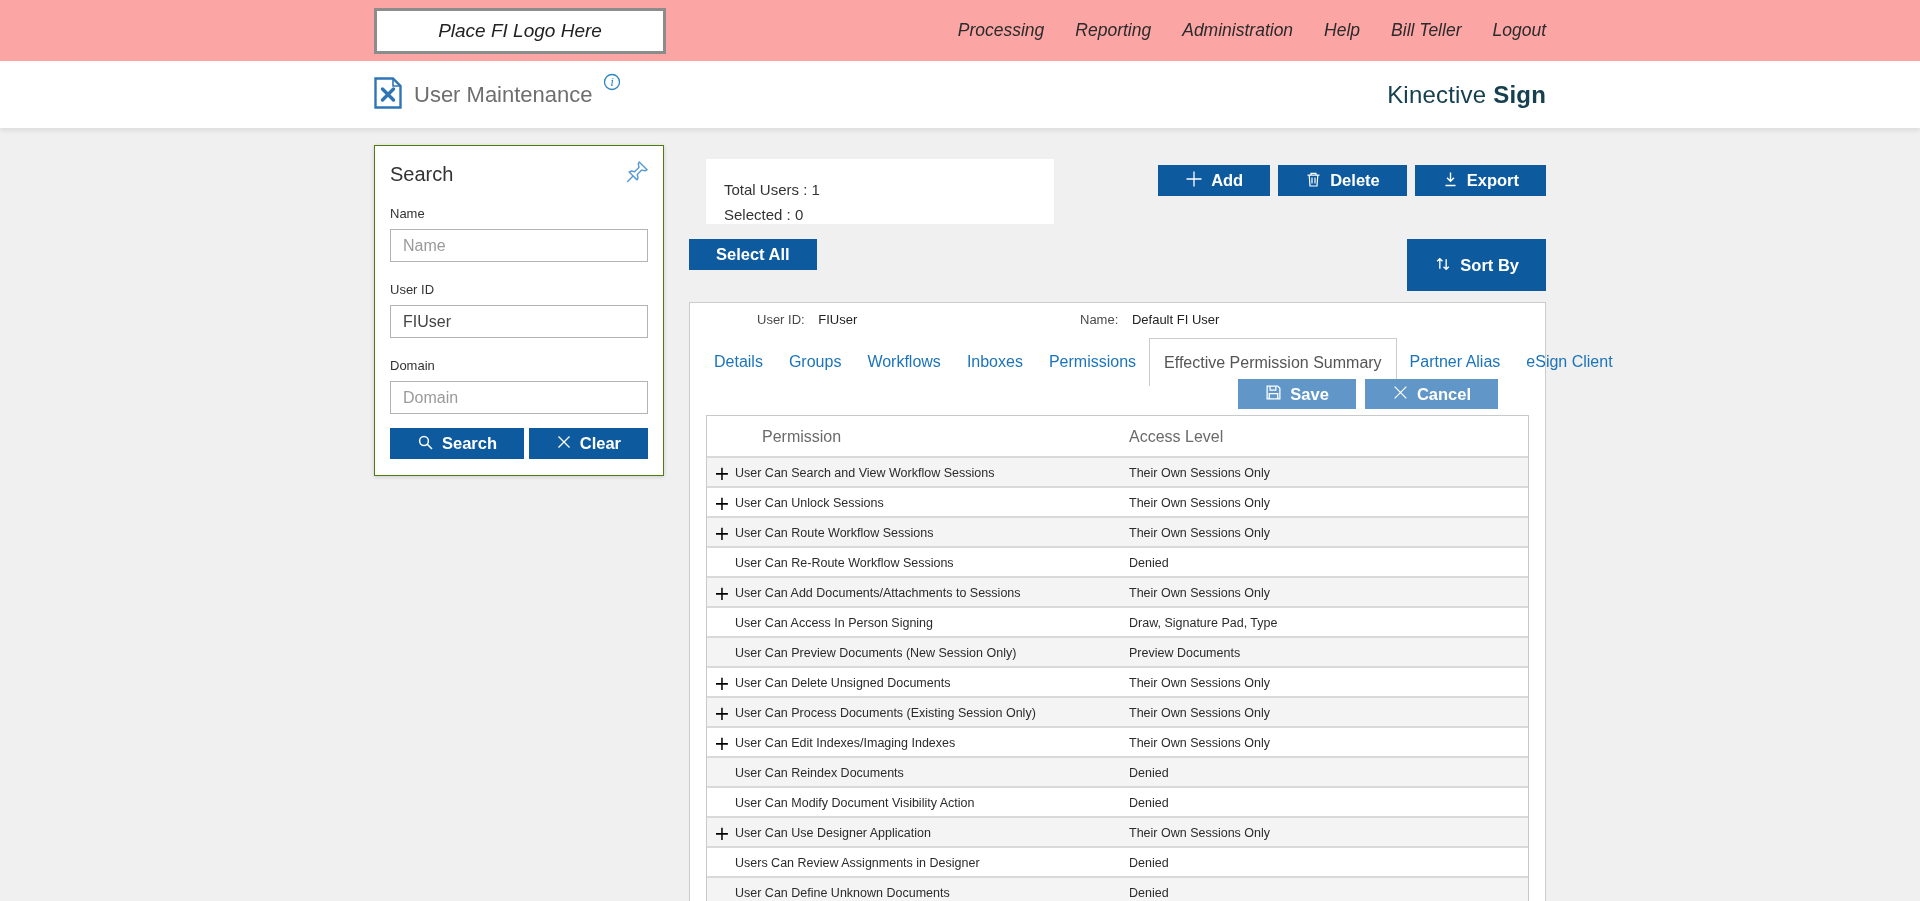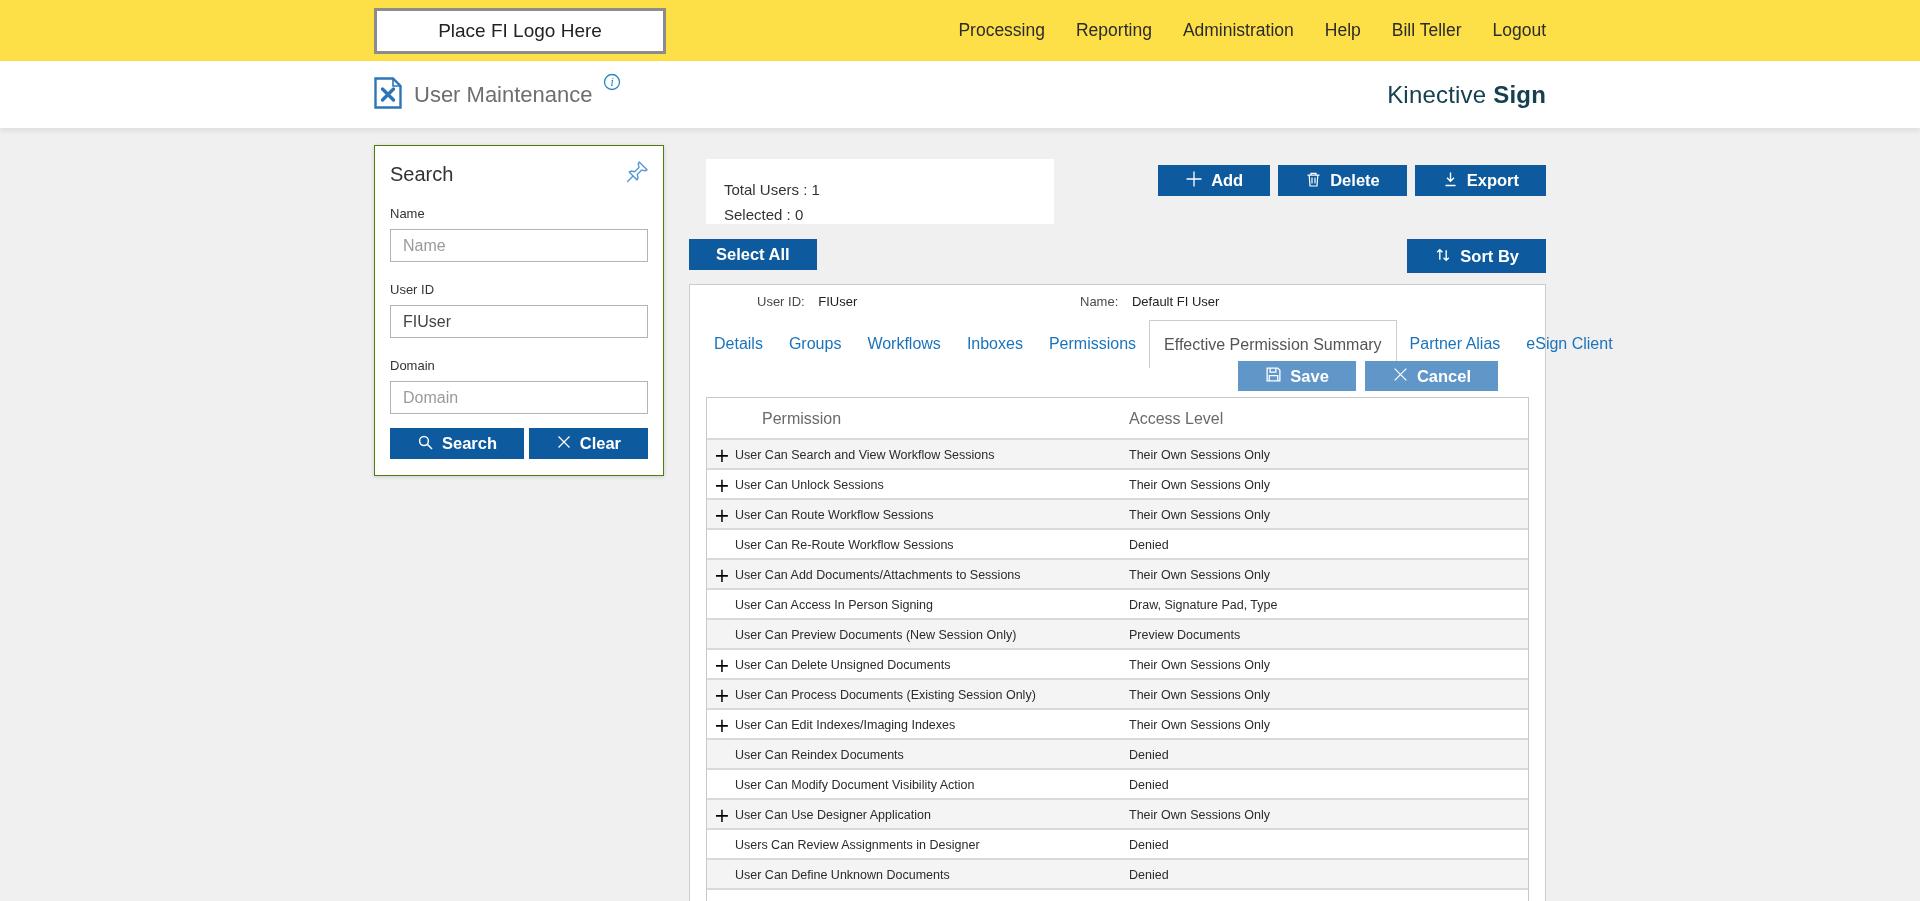--- a/index.html
+++ b/index.html
@@ -4,21 +4,21 @@
 <style>
   * { box-sizing: border-box; margin: 0; padding: 0; }
   html,body { width:1920px; height:901px; overflow:hidden; }
   body {
     font-family:"Liberation Sans","DejaVu Sans",sans-serif;
     background:#f0f0f0; color:#2e2e2e;
   }
   .container { width:1172px; margin:0 auto; }
 
   
-  .topbar { height:61px; background:#fde047; }
+  .topbar { height:61px; background:#fca5a5;font-style:italic; }
   .topbar-inner { display:flex; align-items:center; height:61px; }
   .logo-box {
     width:292px; height:46px; background:#ffffff; border:3px solid #8c8c8c;
     display:flex; align-items:center; justify-content:center;
     font-size:19px; color:#222; cursor:pointer;
   }
   .nav { margin-left:auto; display:flex; gap:31px; font-size:17.5px; color:#2b2b2b; }
   .nav a { color:#2b2b2b; text-decoration:none; cursor:pointer; }
 
   
@@ -58,21 +58,21 @@
   }
   .btn.light { background:#6096c8; height:30px; }
   .btn svg { flex:none; }
 
   
   .row-a { display:flex; justify-content:space-between; align-items:flex-start; }
   .summary-box { background:#fff; width:348px; height:65px; margin-top:14px; margin-left:17px; padding:20px 18px; font-size:15px; color:#333; }
   .summary-box div { line-height:21px; margin-bottom:4px; }
   .action-btns { display:flex; gap:8px; margin-top:20px; }
   .row-b { display:flex; justify-content:space-between; margin-top:15px; }
-  .row-b .btn.sort { height:34px; }
+  .row-b .btn.sort { height:52px; }
 
   
   .user-card {
     margin-top:11px; background:#fff; border:1px solid #cccccc; padding:0 16px;
     position:relative; min-height:650px;
   }
   .user-info-row { padding-top:9px; height:26px; position:relative; font-size:13px; }
   .ui-group1 { position:absolute; left:51px; top:9px; }
   .ui-group2 { position:absolute; left:374px; top:9px; }
   .ui-label { color:#4a4a4a; margin-right:10px; }

